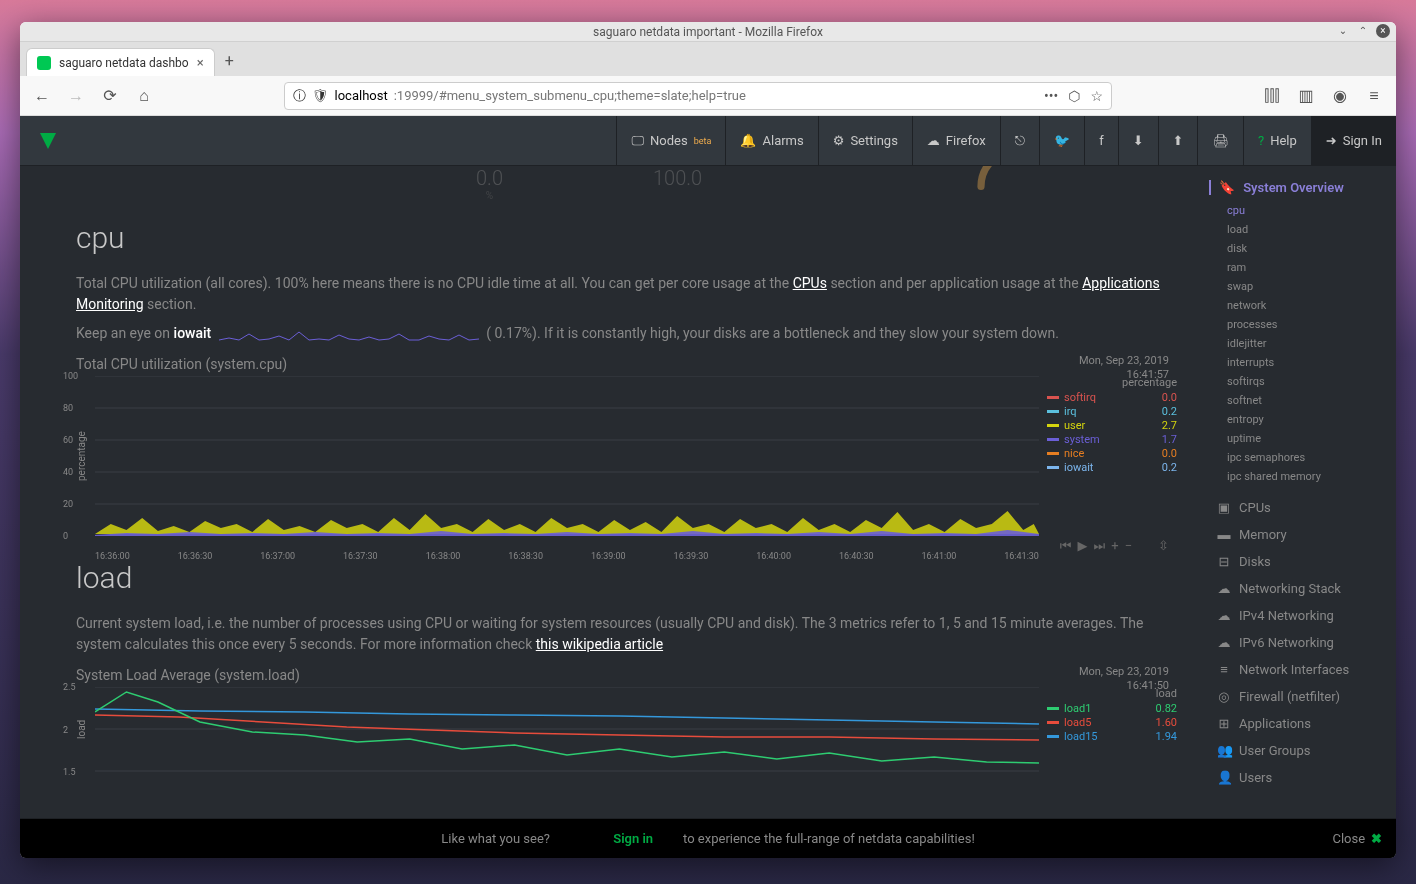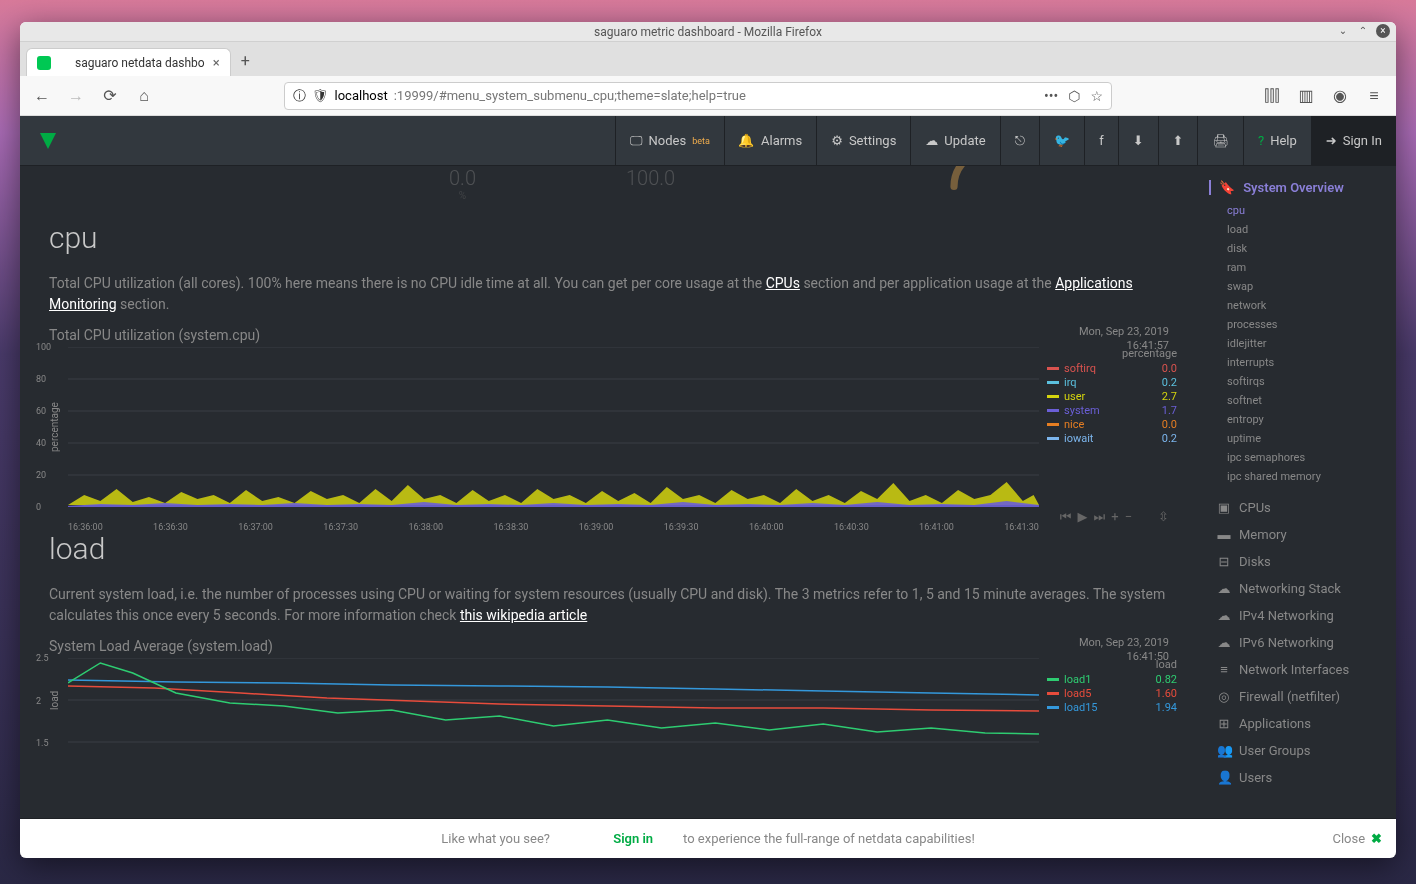--- a/index.html
+++ b/index.html
@@ -10,21 +10,21 @@
 
 
 .window { position: absolute; top: 22px; left: 20px; right: 20px; bottom: 26px; background: #fff; border-radius: 6px; overflow: hidden; box-shadow: 0 8px 32px rgba(0,0,0,.5); display:flex; flex-direction:column;}
 .titlebar { height: 20px; background: #e8e8e8; border-bottom: 1px solid #d0d0d0; display: flex; align-items: center; justify-content: center; font-size: 12px; color: #555; position: relative; }
 .titlebar .wbtns { position:absolute; right:6px; top:2px; display:flex; gap:6px;}
 .titlebar .wbtn { width:14px; height:14px; border-radius:50%; font-size:10px; line-height:14px; text-align:center; color:#555;}
 
 .tabbar { height: 34px; background: #e0e0e0; display: flex; align-items: flex-end; padding: 0 6px; }
 .tab { display:flex; align-items:center; gap:8px; background:#fff; border:1px solid #ccc; border-bottom:none; border-radius:6px 6px 0 0; padding:6px 10px; font-size:12px; color:#333; max-width:210px; }
 .tab-favicon { width:14px; height:14px; background:#00c853; border-radius:3px; }
-.tab-title { flex:1; white-space:nowrap; overflow:hidden; text-overflow:ellipsis;margin-left:16px;}
+.tab-title { flex:1; white-space:nowrap; overflow:hidden; text-overflow:ellipsis;}
 .tab-close { font-size:13px; color:#666; }
 .newtab { padding:6px 10px; font-size:16px; color:#555;}
 
 .urlbar { height: 40px; background:#f8f8f8; border-bottom:1px solid #ddd; display:flex; align-items:center; padding:0 8px; gap:6px; }
 .navbtn { width:28px; height:28px; display:flex; align-items:center; justify-content:center; color:#555; font-size:16px; border-radius:4px;}
 .navbtn.disabled { color:#bbb; }
 .urlbox { flex:1; display:flex; align-items:center; background:#fff; border:1px solid #ccc; border-radius:4px; padding:4px 8px; font-size:13px; color:#333; gap:6px; margin:0 140px 0 120px;}
 .urlbox .host { color:#000; }
 .urlbox .path { color:#777; }
 .url-actions { display:flex; gap:10px; margin-left:auto; color:#555; font-size:14px;}
@@ -36,21 +36,21 @@
 .logo svg { width:24px; height:24px; }
 .hostname { display:flex; align-items:center; gap:8px; padding:0 18px; color:#c8c8c8; font-size:17px; border-right:1px solid #1e2125; height:100%;}
 .topnav { margin-left:auto; display:flex; height:100%;}
 .navitem { display:flex; align-items:center; gap:6px; padding:0 14px; color:#c8c8c8; font-size:13px; border-left:1px solid #1e2125; height:100%; white-space:nowrap;}
 .navitem.beta sup { color:#f0ad4e; font-size:9px;}
 .navitem.signin { background:#1e2125; }
 .navitem .icn { font-size:13px;}
 .navitem.help .icn { color:#00ab44;}
 
 .body { flex:1; display:flex; overflow:hidden; position:relative;}
-.main { flex:1; padding:10px 24px 0 29px; overflow-y:auto; font-size:14px;}
+.main { flex:1; padding:10px 24px 0 56px; overflow-y:auto; font-size:14px;}
 .sidebar { width:195px; background:#272b30; padding:14px 8px; overflow-y:auto; font-size:12px;}
 
 h2.sec-title { font-size:30px; font-weight:300; color:#c8c8c8; margin:14px 0 18px;}
 .desc { color:#888; line-height:1.5; margin-bottom:8px;}
 .desc .link { color:#fff; text-decoration:underline;}
 .desc .whitekw { color:#fff; font-weight:500;}
 .sparkline { display:inline-block; width:260px; height:16px; vertical-align:middle; margin:0 4px;}
 
 .chart-wrap { margin:12px 0 24px; position:relative;}
 .chart-title { font-size:14px; font-weight:400; color:#888;}
@@ -75,41 +75,41 @@
 .side-sub { color:#888; font-size:11px; padding:3px 0 3px 18px; display:block;}
 .side-sub.active { color:#8a7fd7;}
 .side-cat { display:flex; align-items:center; gap:8px; color:#888; font-size:13px; padding:6px 0 6px 8px;}
 .side-cat .sicn { width:14px; text-align:center;}
 
 .gauges { height:30px; display:flex; gap:30px; padding-left:40px; opacity:.4;}
 .gauge { width:90px; height:60px; margin-top:-30px;}
 .gauge-num { font-size:20px; color:#888; font-weight:300;}
 .gauge-pct { font-size:10px; color:#666;}
 
-.bottombar { position:absolute; bottom:0; left:0; right:0; height:40px; background:#ffffff; display:flex; align-items:center; justify-content:center; font-size:13px; color:#888; border-top:1px solid #1e2125;gap:30px;}
+.bottombar { position:absolute; bottom:0; left:0; right:0; height:40px; background:#000000; display:flex; align-items:center; justify-content:center; font-size:13px; color:#888; border-top:1px solid #1e2125;gap:30px;}
 .bb-signin { color:#00ab44; font-weight:600;}
 .bb-close { position:absolute; right:14px; display:flex; align-items:center; gap:6px;}
 .bb-close .x { color:#00ab44; font-weight:bold;}
 
 
 .plot.small { height:85px;}
 
 ::-webkit-scrollbar { width:10px;}
 ::-webkit-scrollbar-thumb { background:#4a4f55; border-radius:5px;}
 ::-webkit-scrollbar-track { background:#2a2e33;}
 </style>
 </head>
 <body>
 
 <div class="backdrop"></div>
 
 <div class="window">
 
   <div class="titlebar">
-    <span>saguaro metric dashboard - Mozilla Firefox</span>
+    <span>saguaro netdata important - Mozilla Firefox</span>
     <div class="wbtns">
       <span class="wbtn">⌄</span>
       <span class="wbtn">⌃</span>
       <span class="wbtn" style="background:#555;color:#fff">×</span>
     </div>
   </div>
 
   <div class="tabbar">
     <div class="tab">
       <span class="tab-favicon"></span>
@@ -157,21 +157,21 @@
         <div class="navitem">
             <span class="icn">🔔</span>
             <span>Alarms</span>
           </div>
         <div class="navitem">
             <span class="icn">⚙</span>
             <span>Settings</span>
           </div>
         <div class="navitem">
             <span class="icn">☁</span>
-            <span>Update</span>
+            <span>Firefox</span>
           </div>
         <div class="navitem">
             <span class="icn">⎋</span>
           </div>
         <div class="navitem">
             <span class="icn">🐦</span>
           </div>
         <div class="navitem">
             <span class="icn">f</span>
           </div>
@@ -214,20 +214,27 @@
             <div class="gauge"></div>
           <div class="gauge"><svg viewBox="0 0 100 50">
                 <path d="M10 45 A 40 40 0 0 1 90 45" stroke="#f0ad4e" stroke-width="8" fill="none" stroke-linecap="round" stroke-dasharray="30 120"></path>
               </svg></div>
         </div>
 
         <h2 class="sec-title">cpu</h2>
 
         <p class="desc">
           <span>Total CPU utilization (all cores). 100% here means there is no CPU idle time at all. You can get per core usage at the </span><span class="link">CPUs</span><span> section and per application usage at the </span><span class="link">Applications Monitoring</span><span> section.</span>
+        </p>
+        <p class="desc">
+          <span>Keep an eye on </span><span class="whitekw">iowait</span>
+          <span class="sparkline"><svg viewBox="0 0 260 16" preserveAspectRatio="none">
+                <polyline points="0,14 10,12 20,14 30,8 40,14 50,13 60,10 70,14 80,6 90,14 100,13 110,14 120,9 130,13 140,14 150,11 160,14 170,13 180,8 190,14 200,14 210,10 220,13 230,14 240,9 250,14 260,13" stroke="#6b5fd7" fill="none" stroke-width="1"></polyline>
+              </svg></span>
+          ( <span>0.17%</span><span>). If it is constantly high, your disks are a bottleneck and they slow your system down.</span>
         </p>
 
         <div class="chart-wrap">
           <div class="chart-title">Total CPU utilization (system.cpu)</div>
           <div class="chart-time">
             <div>Mon, Sep 23, 2019</div>
             <div>16:41:57</div>
           </div>
           <div class="chart-area">
             <div class="yaxis-label">percentage</div>

